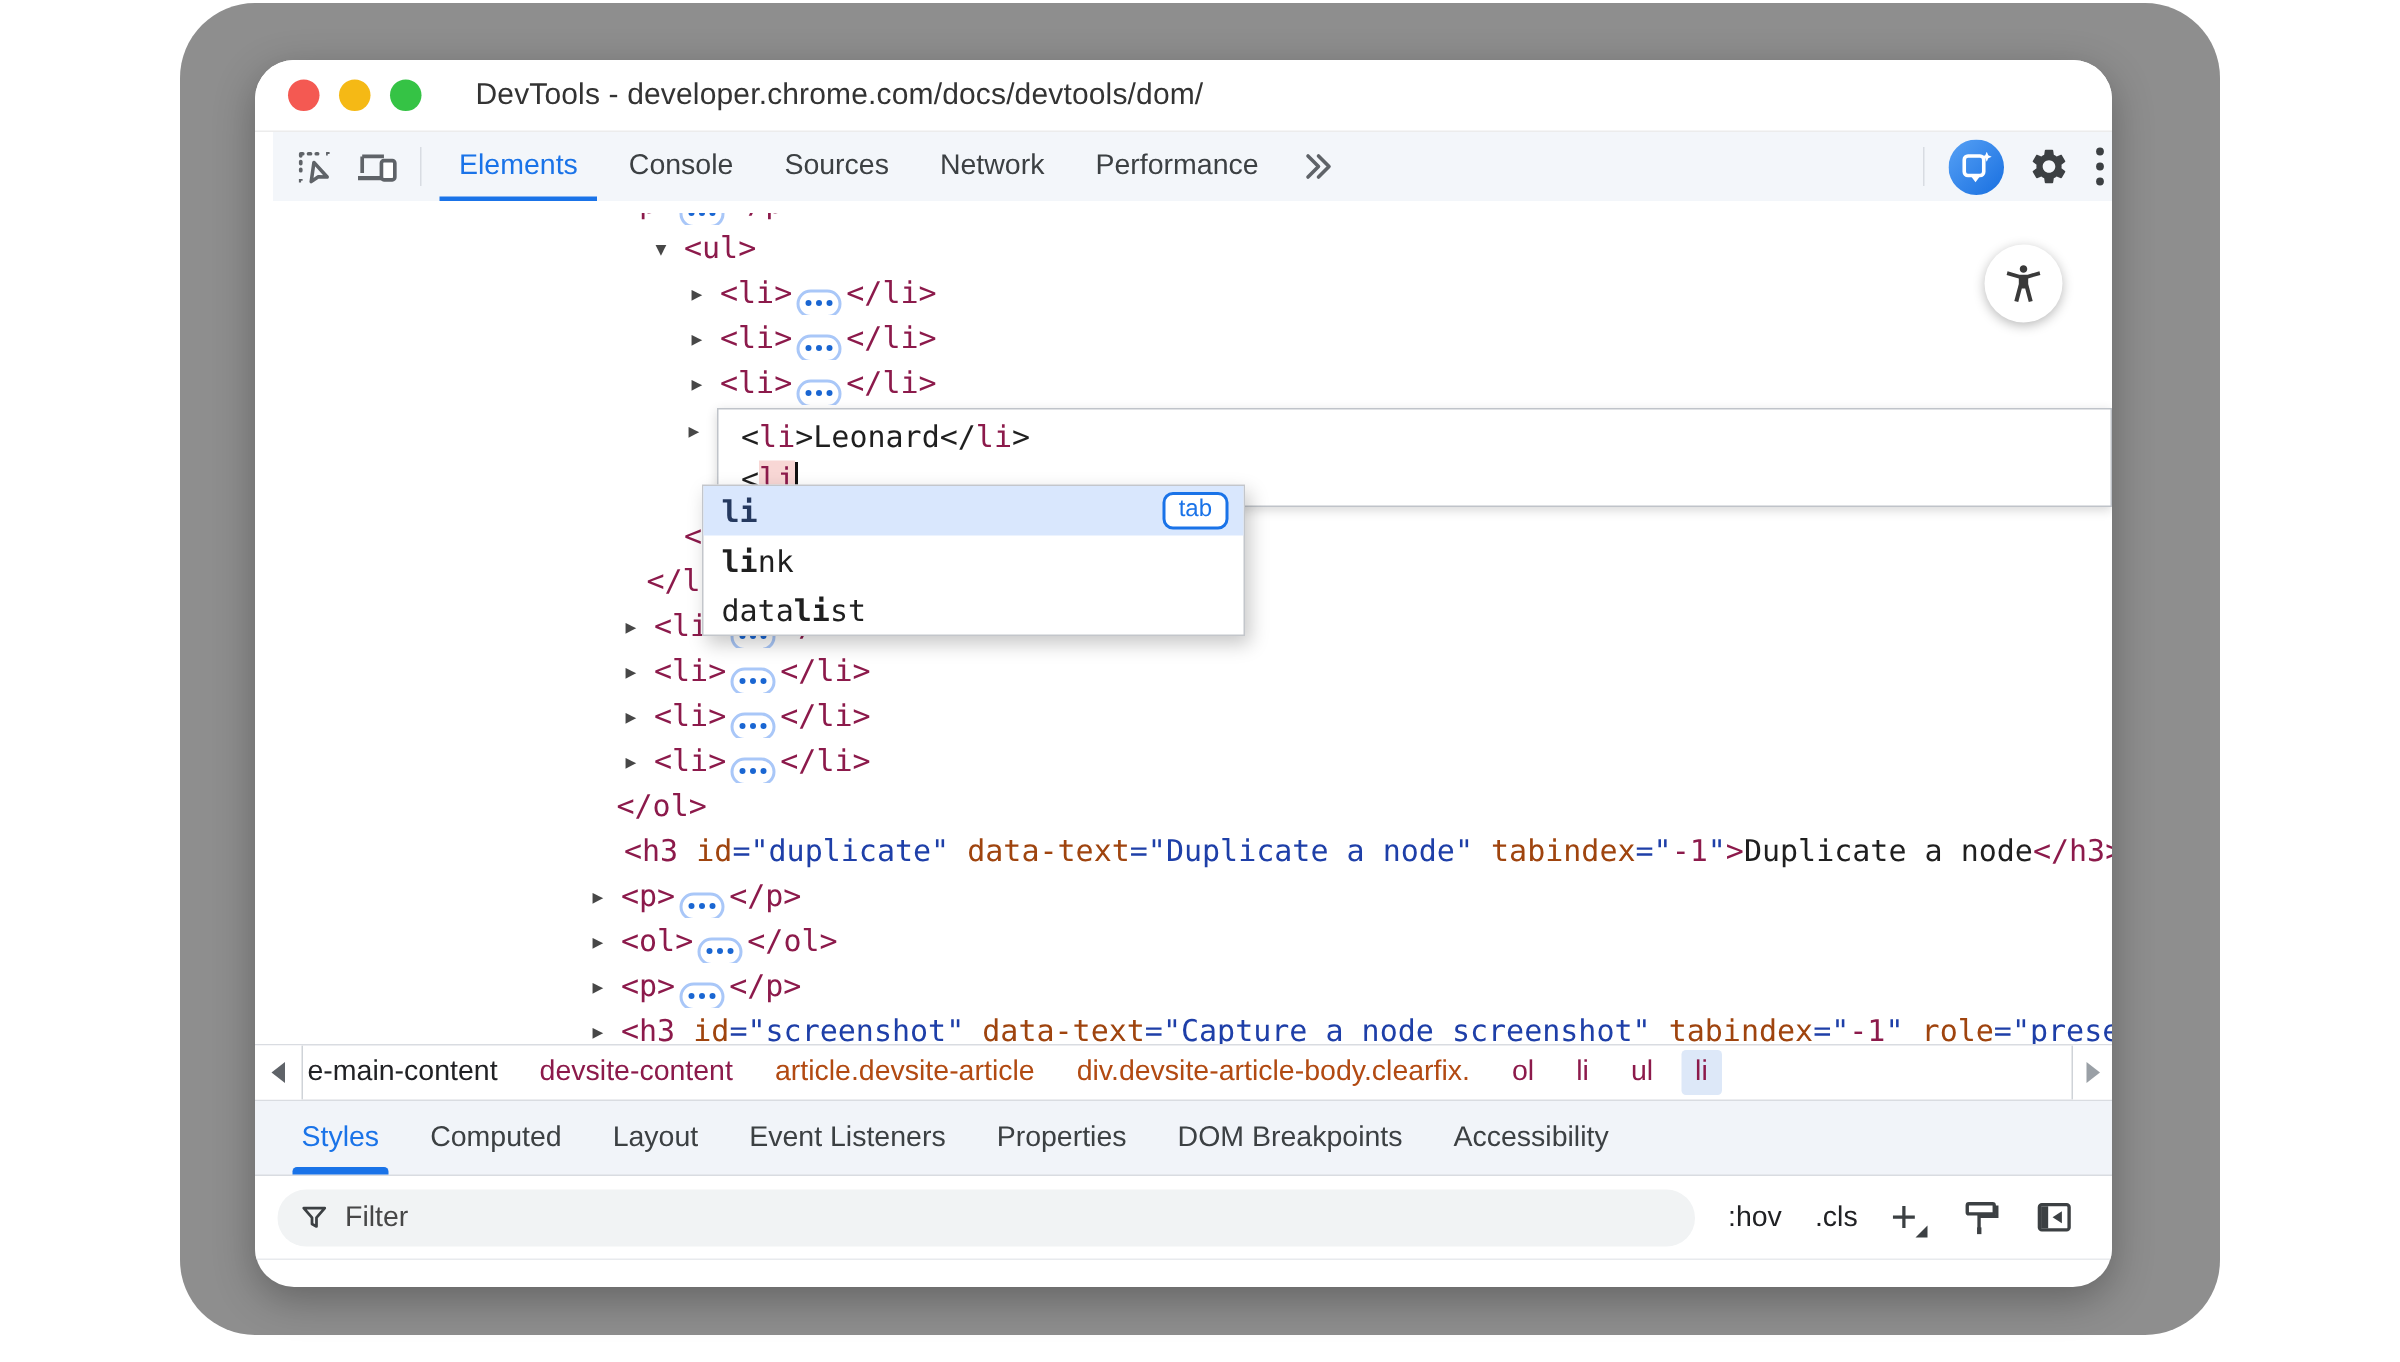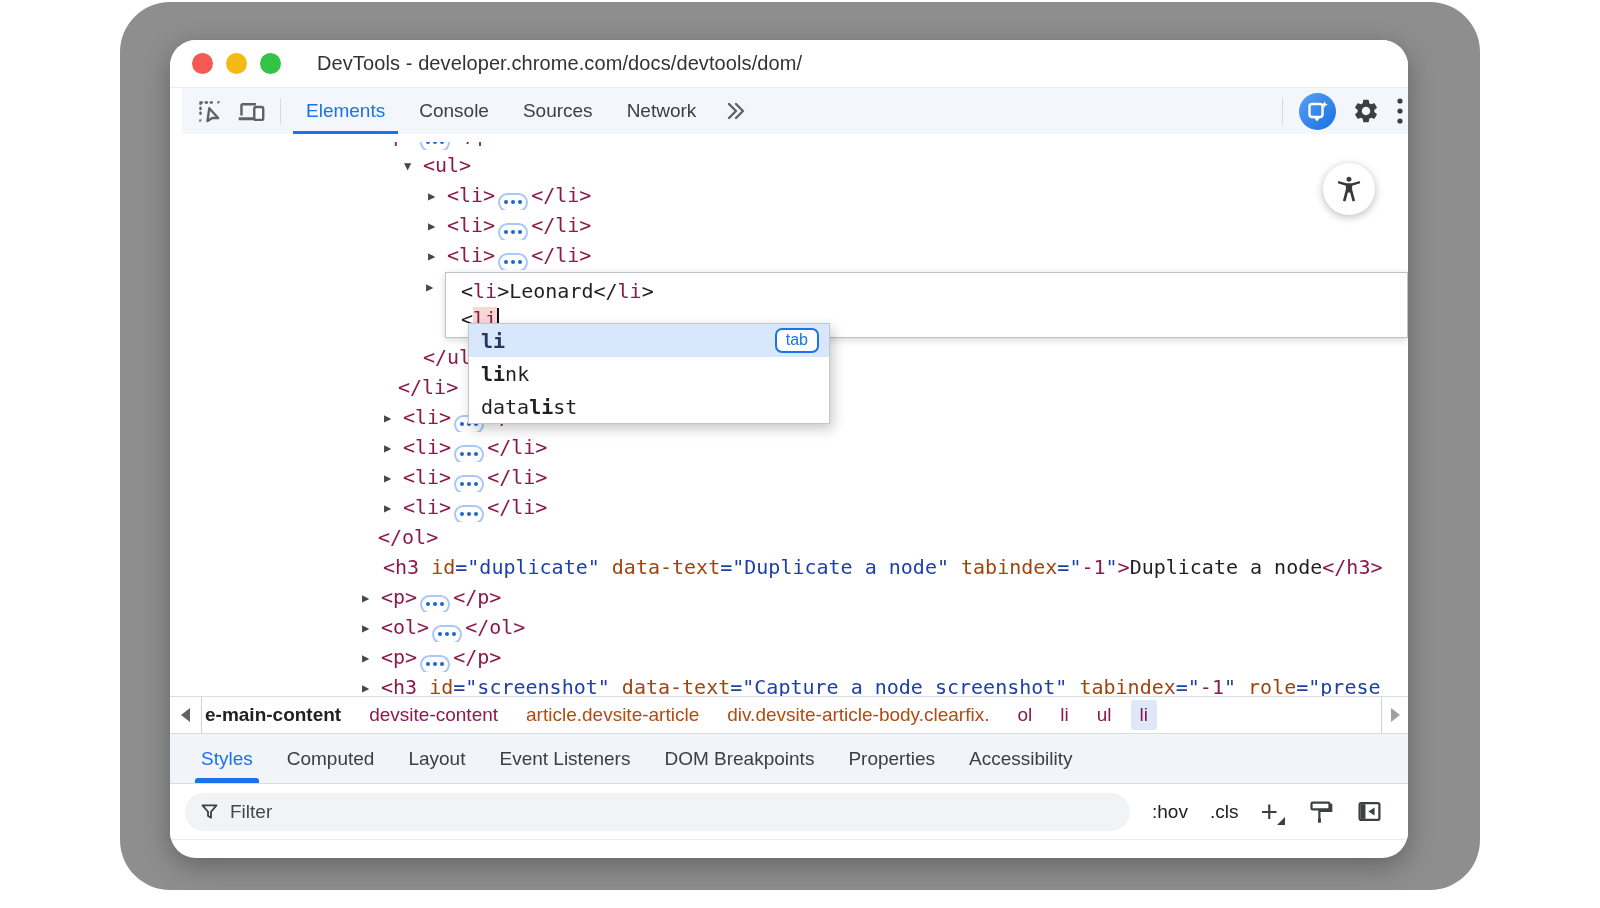--- a/index.html
+++ b/index.html
@@ -23,21 +23,21 @@
   .tb-divider { width:1px; height:26px; background:#d8dce2; }
   .main-tabs { display:flex; align-items:stretch; height:100%; }
   .main-tab { display:flex; align-items:center; padding:0 17px; font-size:19px; color:#3c4043; position:relative; cursor:default; }
   .main-tab.active { color:#1a73e8; }
   .main-tab.active::after { content:""; position:absolute; left:4px; right:4px; bottom:0; height:3px; background:#1a73e8; }
   .more-tabs { display:flex; align-items:center; padding:0 10px; }
   .tb-right { margin-left:auto; display:flex; align-items:center; gap:16px; padding-right:16px; }
 
   
   .dom-area { position:absolute; left:0; top:94px; width:100%; height:562px; background:#fff; font-family:"DejaVu Sans Mono", monospace; font-size:20px; overflow:hidden; }
-  .dom-rows { position:relative; width:100%; height:100%; padding-top:8px; }
+  .dom-rows { position:relative; width:100%; height:100%; padding-top:8px;padding-left:33px; }
   .dom-row { height:30px; line-height:30px; white-space:nowrap; overflow:hidden; }
   .clip-strip { height:8px; overflow:hidden; }
   .clip-strip .dom-row { margin-top:-22px; }
   .arw { display:inline-block; width:19px; color:#474747; font-size:12px; vertical-align:2px; }
   .tk-g { color:#8c1a4b; }
   .tk-p { color:#1f1f1f; }
   .tk-a { color:#9f440e; }
   .tk-v { color:#1e3fa8; }
   .tk-n { color:#8c1a4b; }
   .ellipsis-badge { display:inline-flex; align-items:center; justify-content:center; gap:3px; width:30px; height:19px; border:2px solid #a9c7f8; border-radius:10px; vertical-align:-2px; margin:0 3px; background:#fff; }
@@ -61,21 +61,21 @@
 
   
   .a11y-btn { position:absolute; left:1153px; top:123px; width:52px; height:52px; border-radius:50%; background:#fff; box-shadow:0 2px 8px rgba(0,0,0,.28); display:flex; align-items:center; justify-content:center; z-index:6; }
 
   
   .crumbbar { position:absolute; left:0; top:656px; width:100%; height:38px; background:#fff; border-top:1px solid #d9dce1; border-bottom:1px solid #d9dce1; display:flex; align-items:center; font-size:19px; }
   .crumb-nav { width:32px; height:100%; display:flex; align-items:center; justify-content:center; border-right:1px solid #cfd3d8; background:#fff; flex:none; }
   .crumb-nav.right { border-right:none; border-left:1px solid #cfd3d8; margin-left:auto; width:27px; }
   .crumb-list { display:flex; align-items:center; gap:28px; padding-left:3px; overflow:hidden; white-space:nowrap; flex:1; }
   .crumb { flex:none; }
-  .crumb.dark { color:#202124;font-weight:bold; }
+  .crumb.dark { color:#202124; }
   .crumb.maroon { color:#8c1a4b; }
   .crumb.orange { color:#b24a12; }
   .crumb.selected { background:#dde8f8; border-radius:3px; padding:4px 9px; margin:0 -9px; }
   .tri { width:0; height:0; border-style:solid; }
   .tri.left { border-width:7px 9px 7px 0; border-color:transparent #5f6368 transparent transparent; }
   .tri.right { border-width:7px 0 7px 9px; border-color:transparent transparent transparent #9aa0a6; }
 
   
   .sidetabs { position:absolute; left:0; top:694px; width:100%; height:50px; background:#f1f4f9; border-bottom:1px solid #d9dce1; display:flex; align-items:stretch; padding-left:14px; }
   .side-tab { display:flex; align-items:center; padding:0 17px; font-size:19px; color:#3c4043; position:relative; }
@@ -124,20 +124,21 @@
             <rect x="15.5" y="8" width="8" height="11.5" rx="1.5" fill="#fff" stroke="#5f6368" stroke-width="2.2"></rect>
           </svg>
       </span>
       <span class="tb-divider"></span>
     </div>
     <div class="main-tabs" id="main-tabs">
         <div class="main-tab active">Elements</div>
         <div class="main-tab">Console</div>
         <div class="main-tab">Sources</div>
         <div class="main-tab">Network</div>
+        <div class="main-tab">Performance</div>
       </div>
     <span class="more-tabs">
       <svg width="24" height="22" viewBox="0 0 24 22">
           <path d="M6 4l7 7-7 7M13 4l7 7-7 7" stroke="#5f6368" stroke-width="2.4" fill="none" stroke-linecap="round" stroke-linejoin="round"></path>
         </svg>
     </span>
     <div class="tb-right">
       <span class="tb-divider"></span>
       <span>
         <svg width="37" height="37" viewBox="0 0 37 37">
@@ -286,22 +287,22 @@
     <span class="crumb-nav right">
         <span class="tri right"></span>
       </span>
   </div>
 
   <div class="sidetabs" id="side-tabs">
       <div class="side-tab active">Styles</div>
       <div class="side-tab">Computed</div>
       <div class="side-tab">Layout</div>
       <div class="side-tab">Event Listeners</div>
+      <div class="side-tab">Properties</div>
       <div class="side-tab">DOM Breakpoints</div>
-      <div class="side-tab">Properties</div>
       <div class="side-tab">Accessibility</div>
     </div>
 
   <div class="filterbar">
     <div class="filter-pill">
       <span>
         <svg width="21" height="21" viewBox="0 0 24 24">
             <path d="M4 5h16l-6.3 7.3V19l-3.4-1.8v-4.9z" fill="none" stroke="#3c4043" stroke-width="2.1" stroke-linejoin="round"></path>
           </svg>
       </span>

